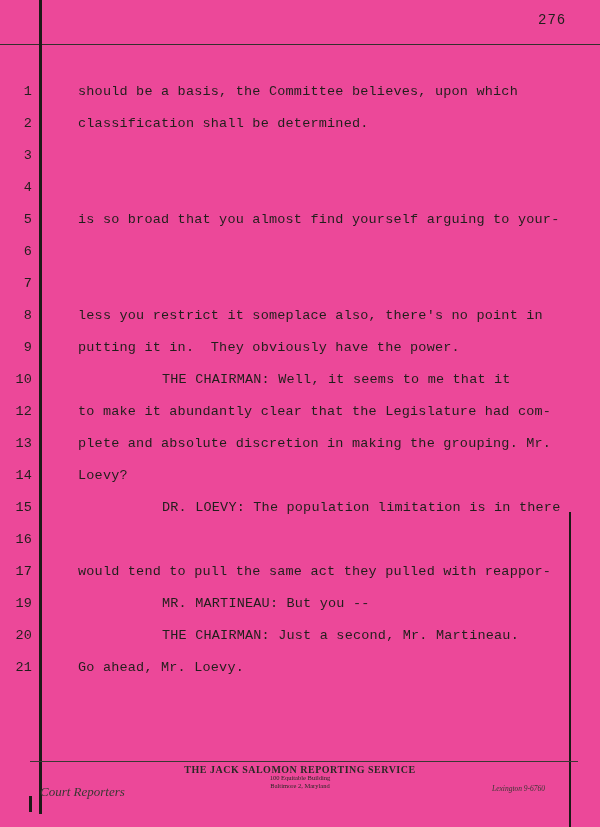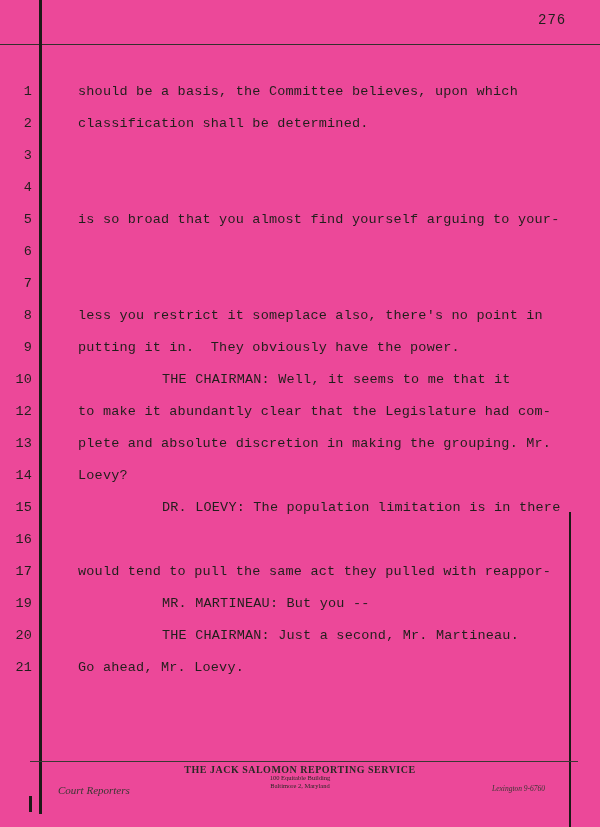--- a/index.html
+++ b/index.html
@@ -95,24 +95,24 @@
     font-weight: bold;
     letter-spacing: 0.5px;
     line-height: 9px;
   }
   .footer-center .addr {
     font-size: 6.5px;
     line-height: 8px;
   }
   .footer-left {
     position: absolute;
-    top: 784px; left: 58px;
+    top: 784px; left: 40px;
     font-family: "Liberation Serif", serif;
     font-style: italic;
-    font-size: 11px;
+    font-size: 13px;
     color: #3a3733;
   }
   .footer-right {
     position: absolute;
     top: 784px; left: 492px;
     font-family: "Liberation Serif", serif;
     font-style: italic;
     font-size: 7.5px;
     color: #3a3733;
   }

